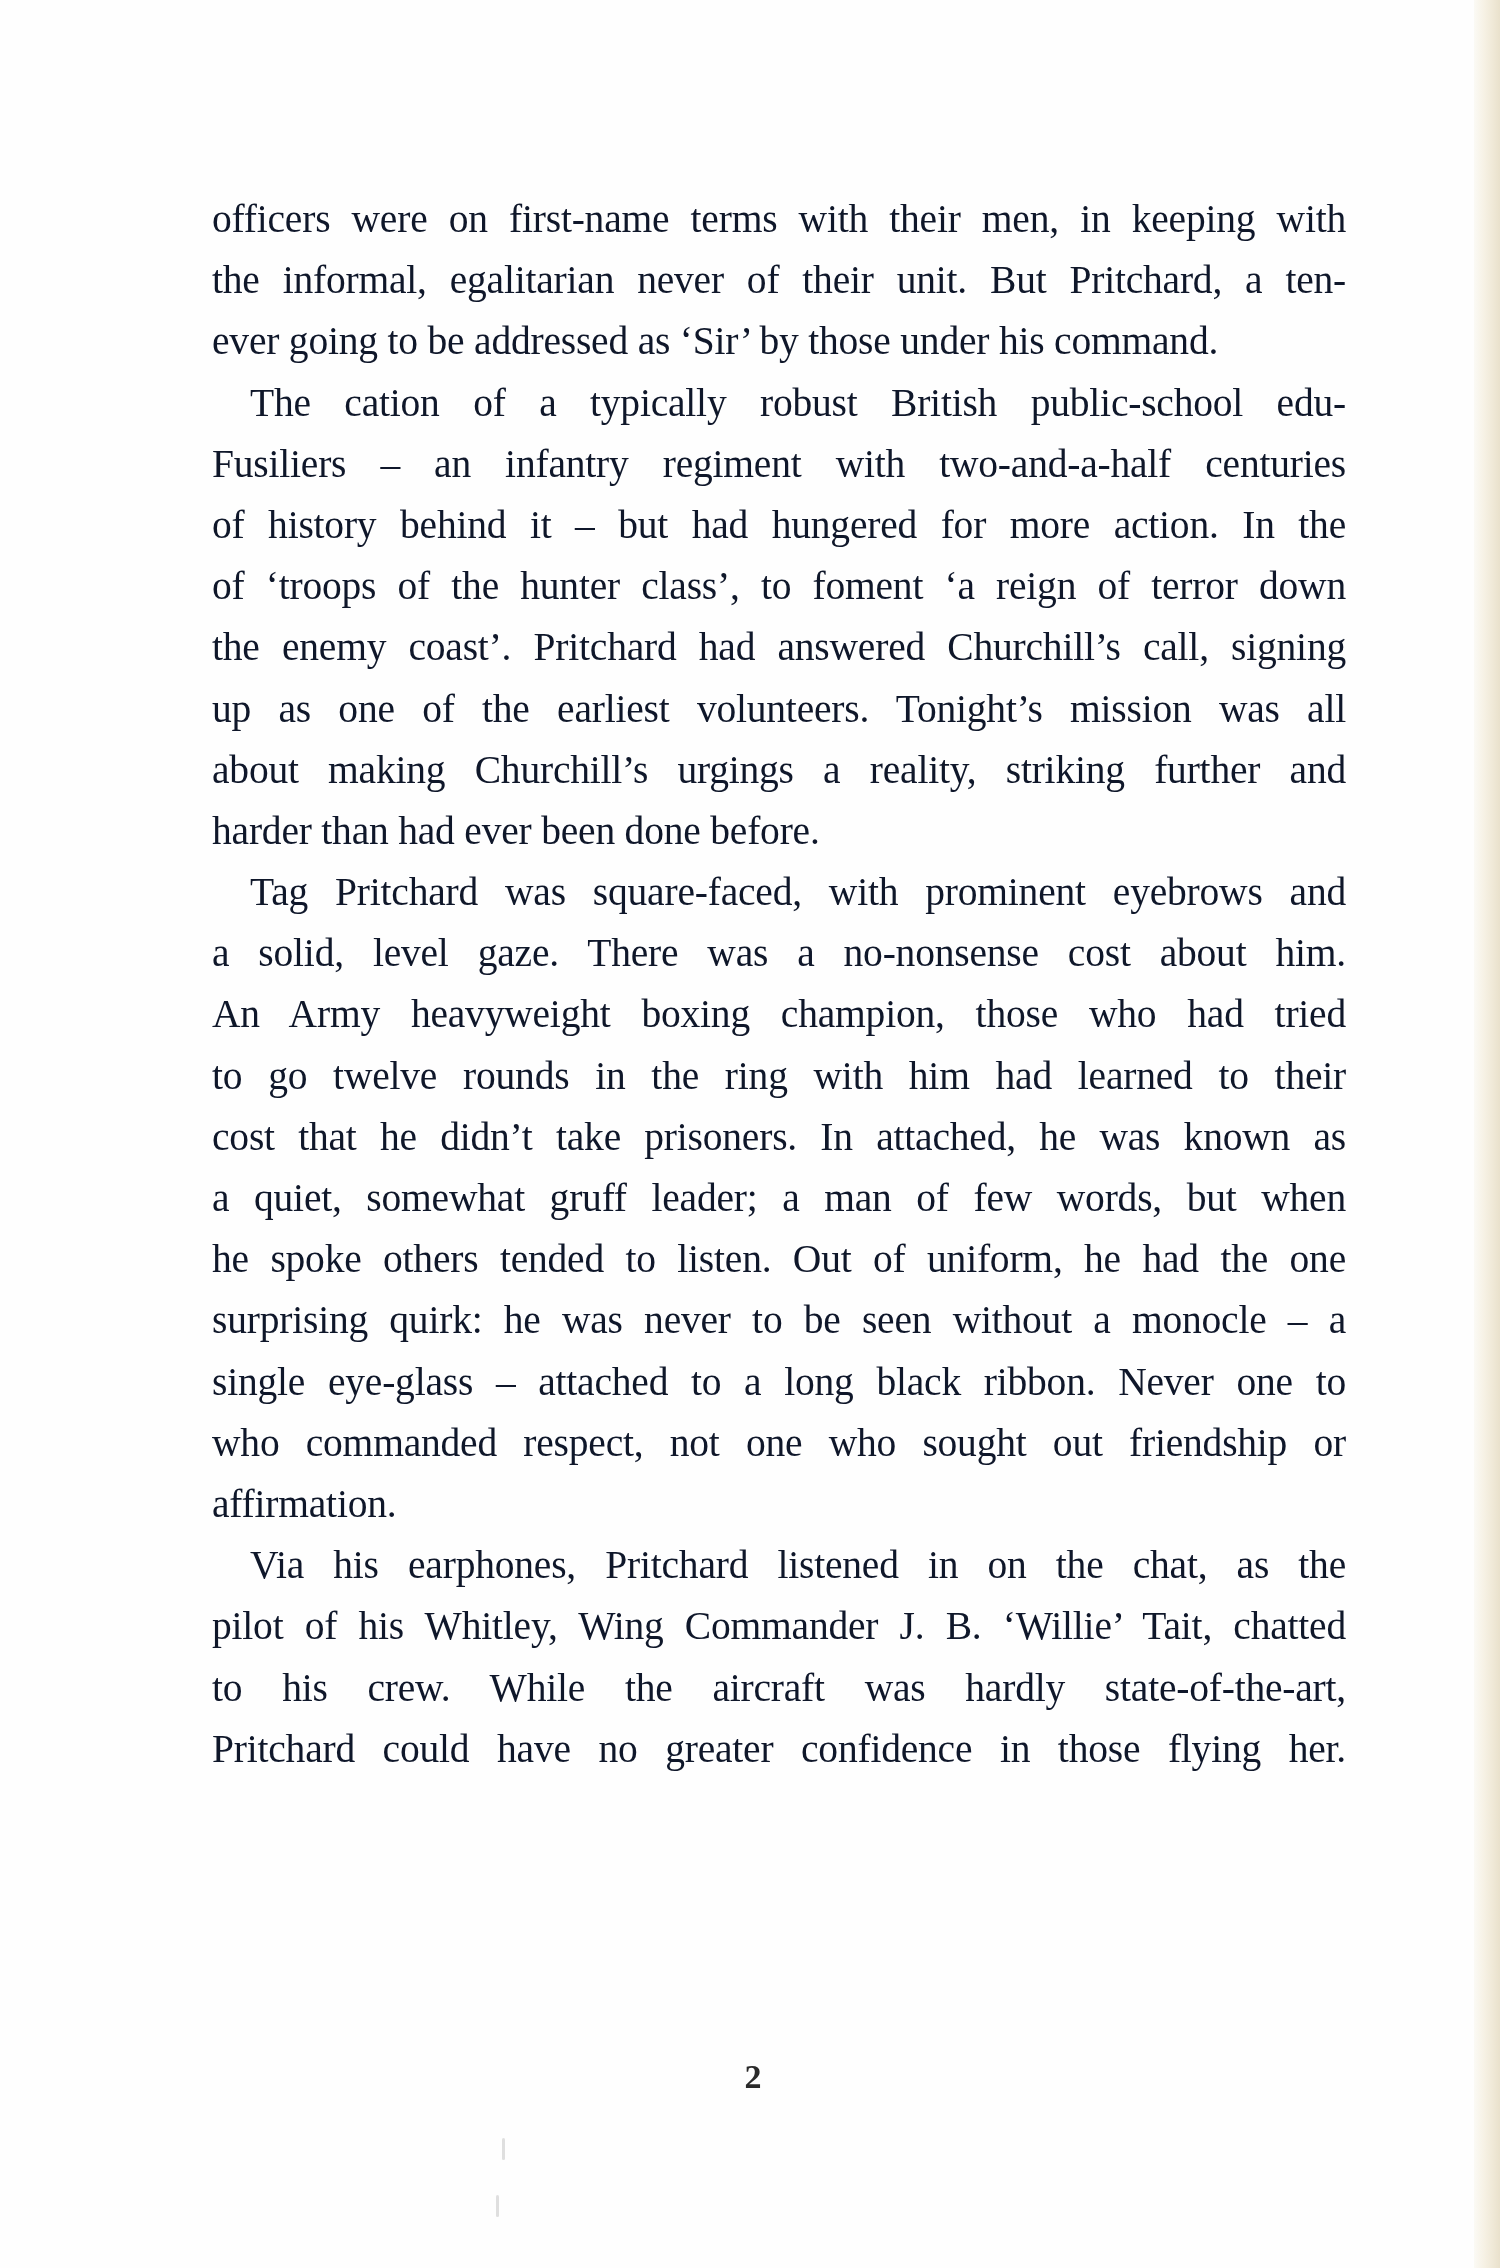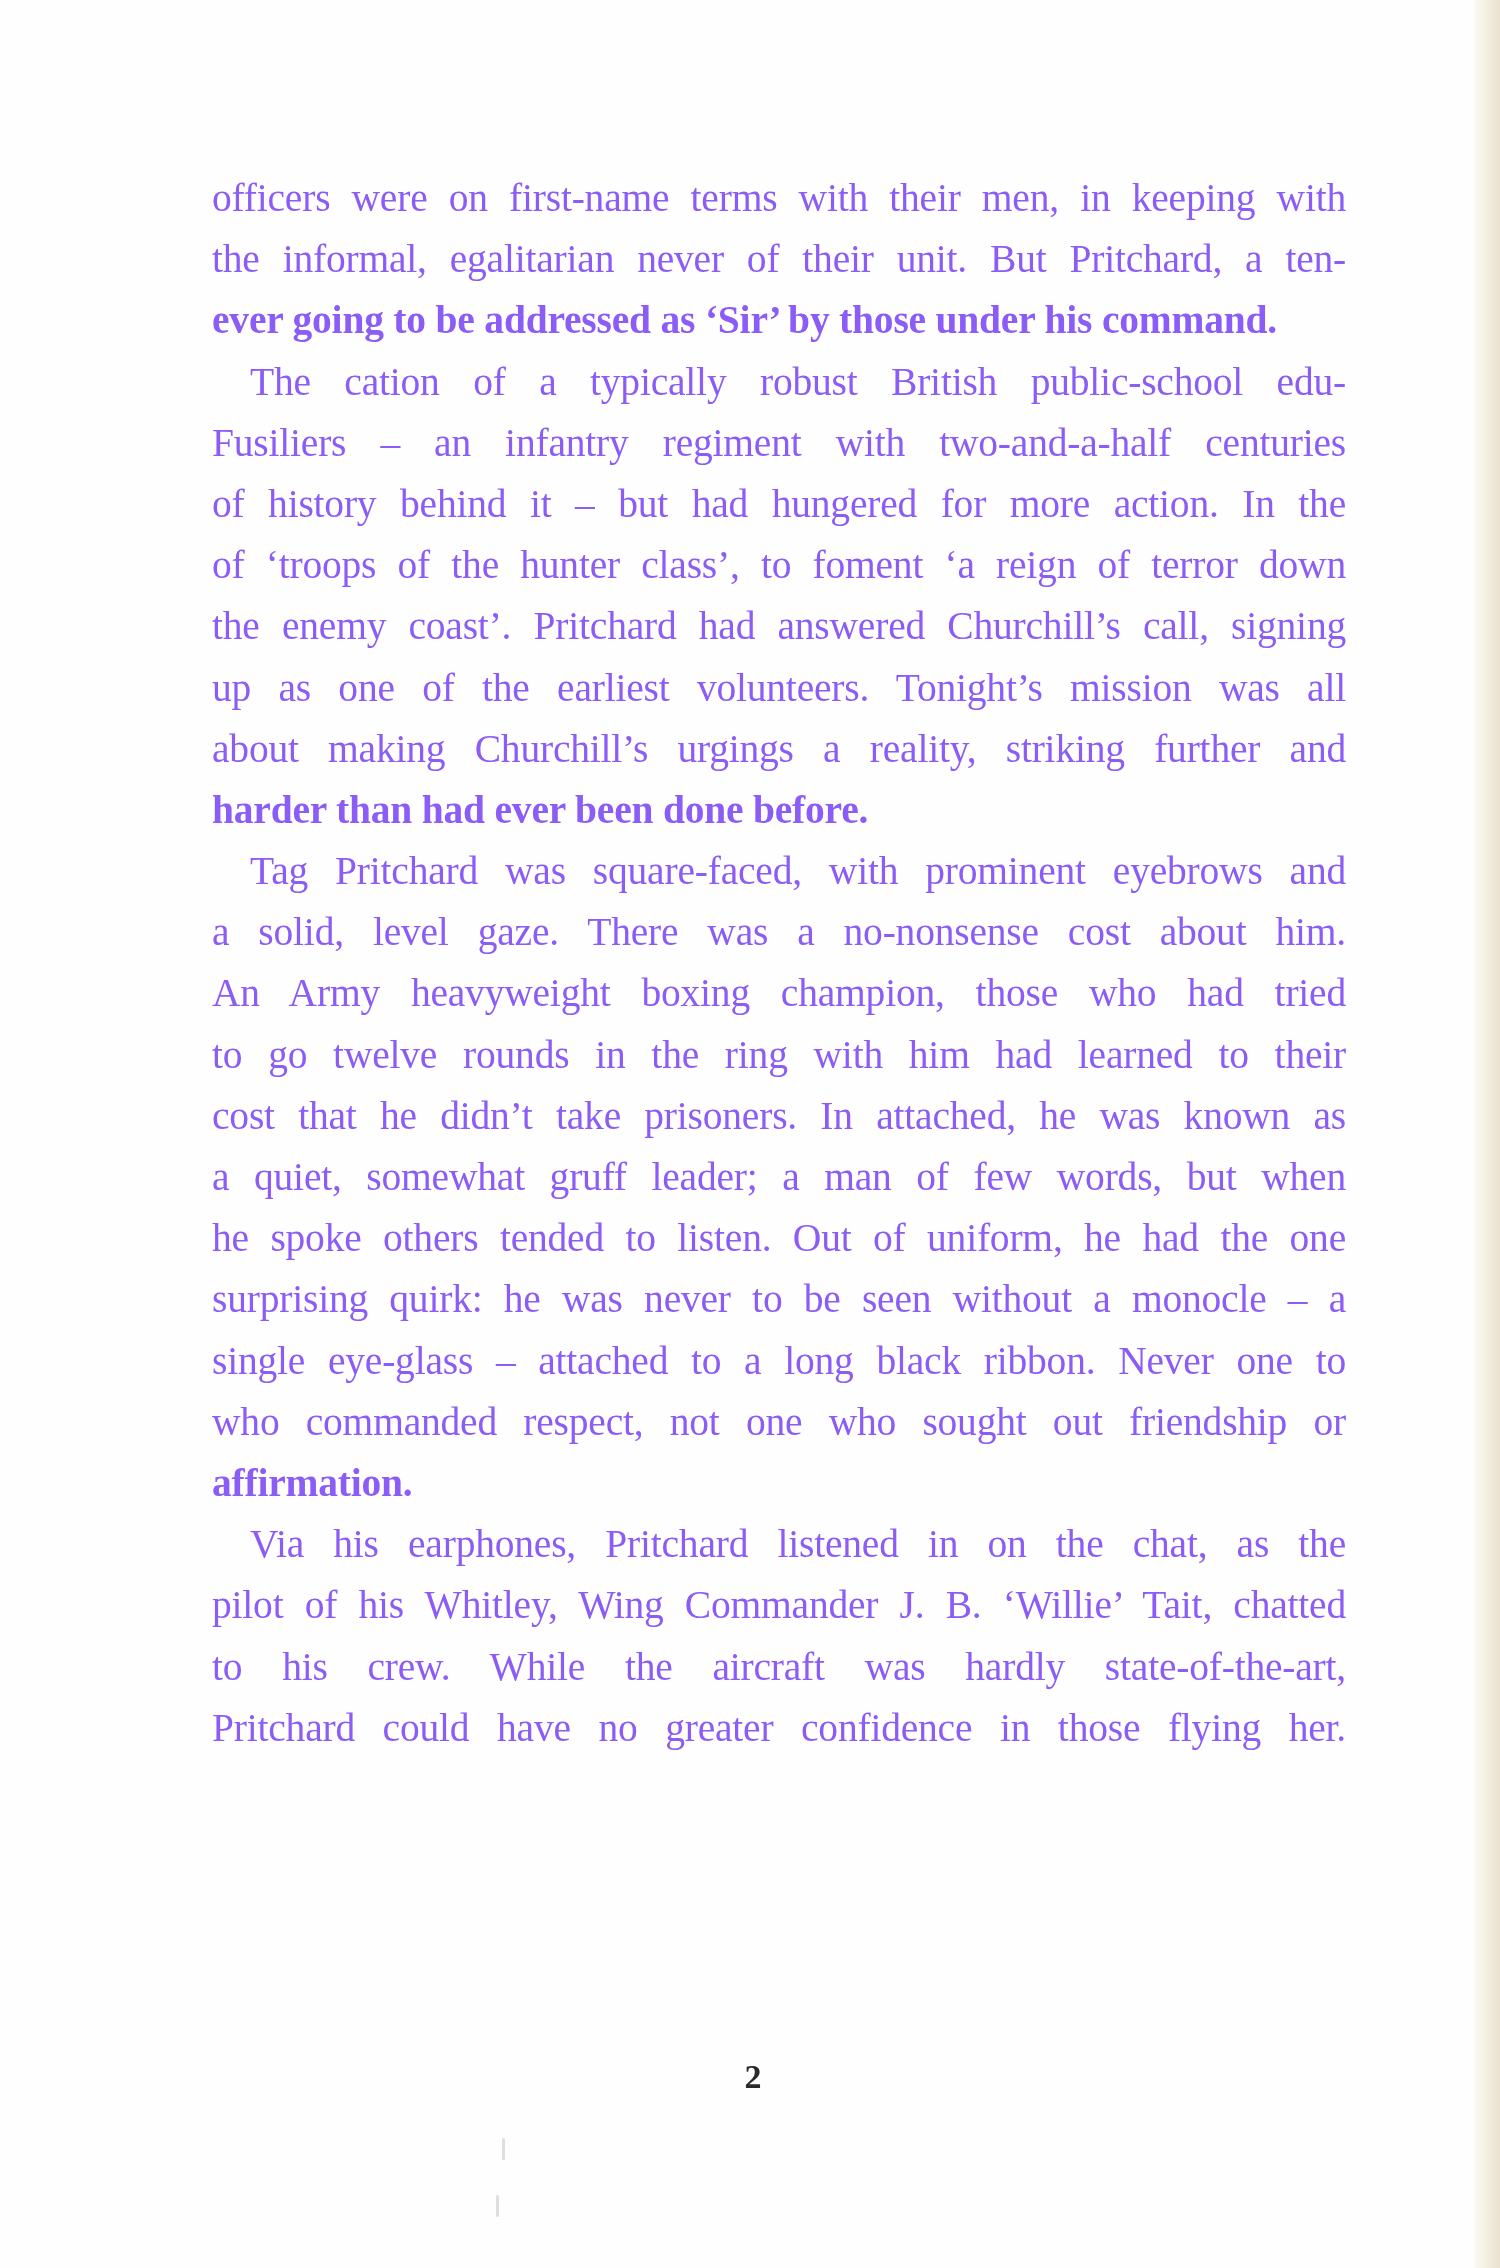--- a/index.html
+++ b/index.html
@@ -24,44 +24,43 @@
       position: absolute;
       top: 0;
       right: 0;
       width: 26px;
       height: 2268px;
       background: linear-gradient(to right, #fbfaf5 0%, #f6f1e4 40%, #efe8d6 75%, #e9e1cc 100%);
     }
     .text-column {
       position: absolute;
       left: 212px;
-      top: 168px;
+      top: 189px;
       width: 1134px;
       font-family: "Liberation Serif", "DejaVu Serif", serif;
       font-size: 39.5px;
-      color: #8b5cf6;
+      color: #0f172a;
       letter-spacing: -0.2px;
       word-spacing: 0px;
     }
     .line {
       display: block;
       height: 61.2px;
       line-height: 61.2px;
       white-space: nowrap;
       text-align: justify;
       text-align-last: justify;
       overflow: visible;
     }
     .line.indent {
       padding-left: 38px;
     }
     .line.last {
       text-align: left;
       text-align-last: left;
-      font-weight: bold;
     }
     .folio {
       position: absolute;
       top: 2058px;
       left: 0;
       width: 1500px;
       text-align: center;
       font-family: "Liberation Serif", "DejaVu Serif", serif;
       font-size: 34px;
       font-weight: bold;

